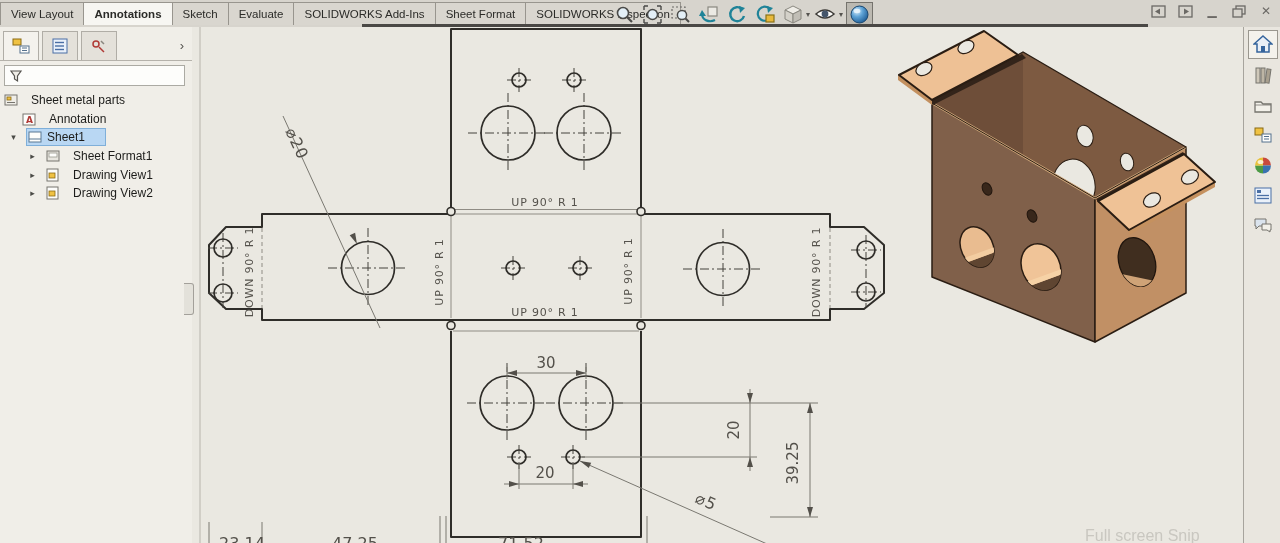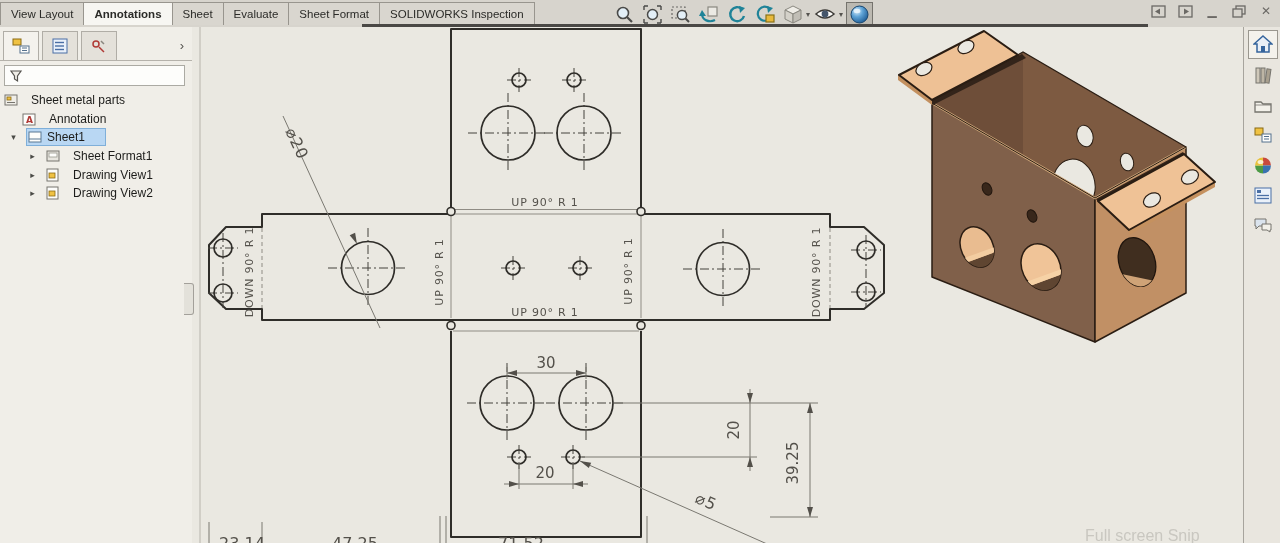--- a/index.html
+++ b/index.html
@@ -49,22 +49,23 @@
 </style>
 </head>
 <body>
 
 <div id="app">
 
   <div class="titlebar">
     <div class="tabs">
       <div class="tab">View Layout</div>
       <div class="tab active">Annotations</div>
-      <div class="tab">Sheet</div>
+      <div class="tab">Sketch</div>
       <div class="tab">Evaluate</div>
+      <div class="tab">SOLIDWORKS Add-Ins</div>
       <div class="tab">Sheet Format</div>
       <div class="tab">SOLIDWORKS Inspection</div>
     </div>
 
     <div class="toolbar">
       <div class="tbtn">
         <svg width="21" height="21">
             <circle cx="9" cy="9" r="5.5" fill="#e3eff7" stroke="#4a4a48" stroke-width="1.6"></circle>
             <line x1="13" y1="13" x2="18" y2="18" stroke="#4a4a48" stroke-width="2.2"></line>
           </svg>

